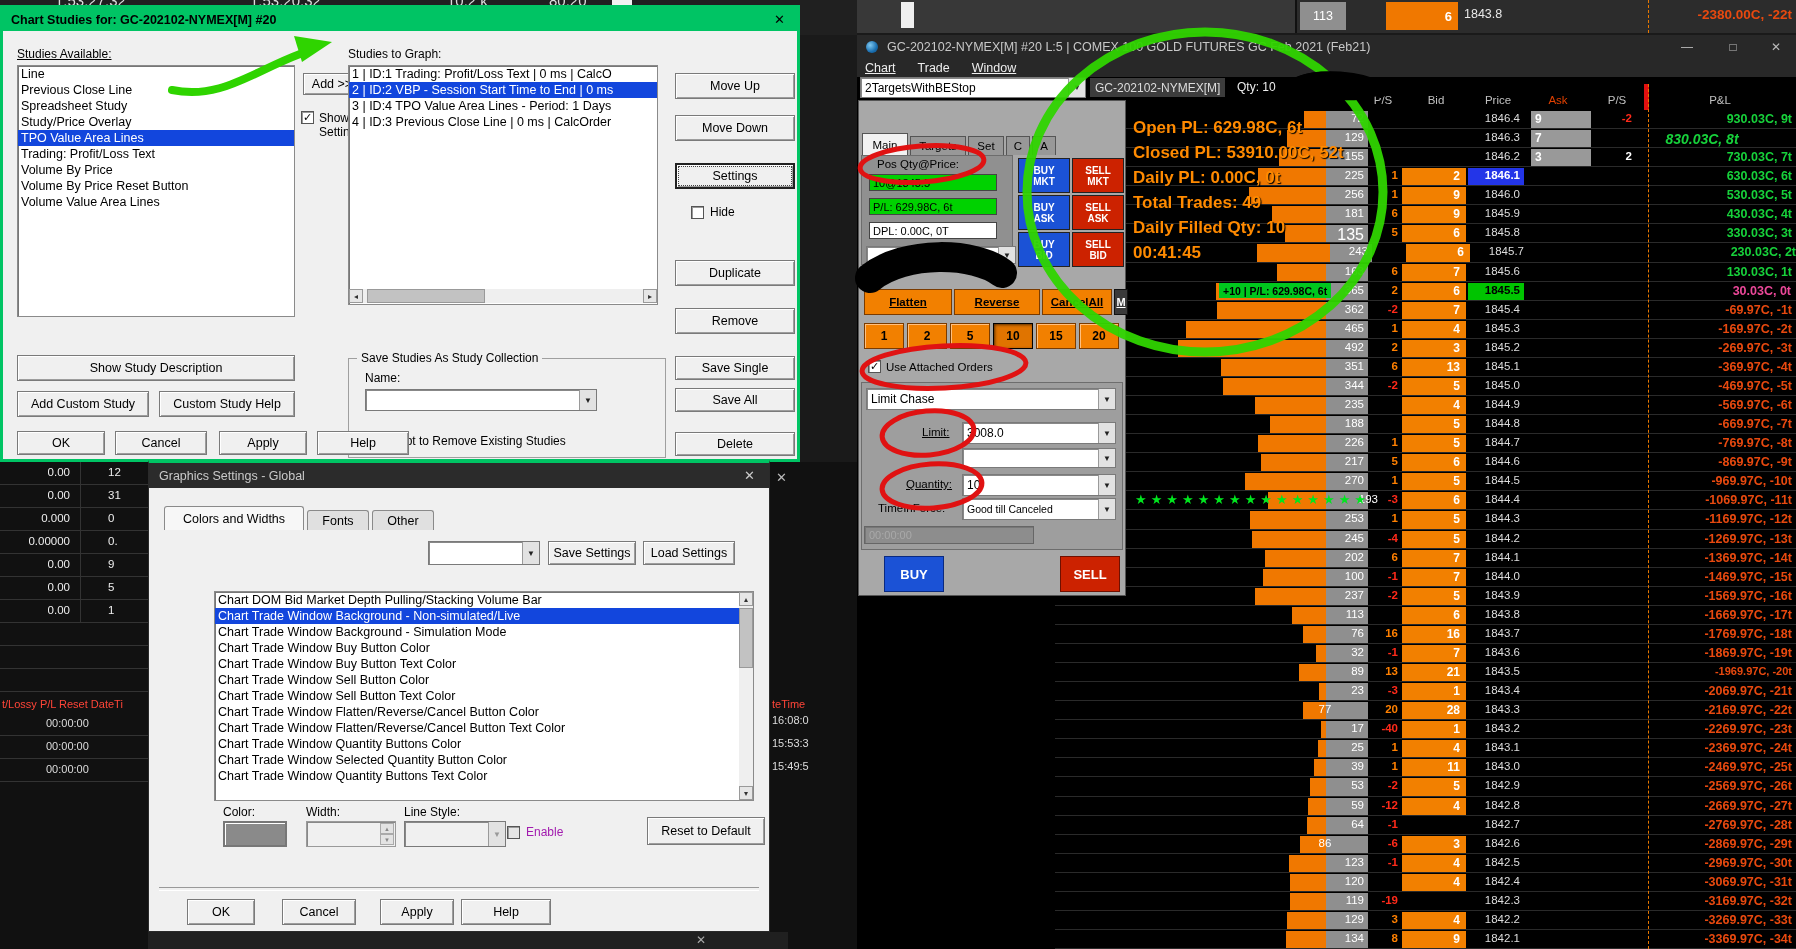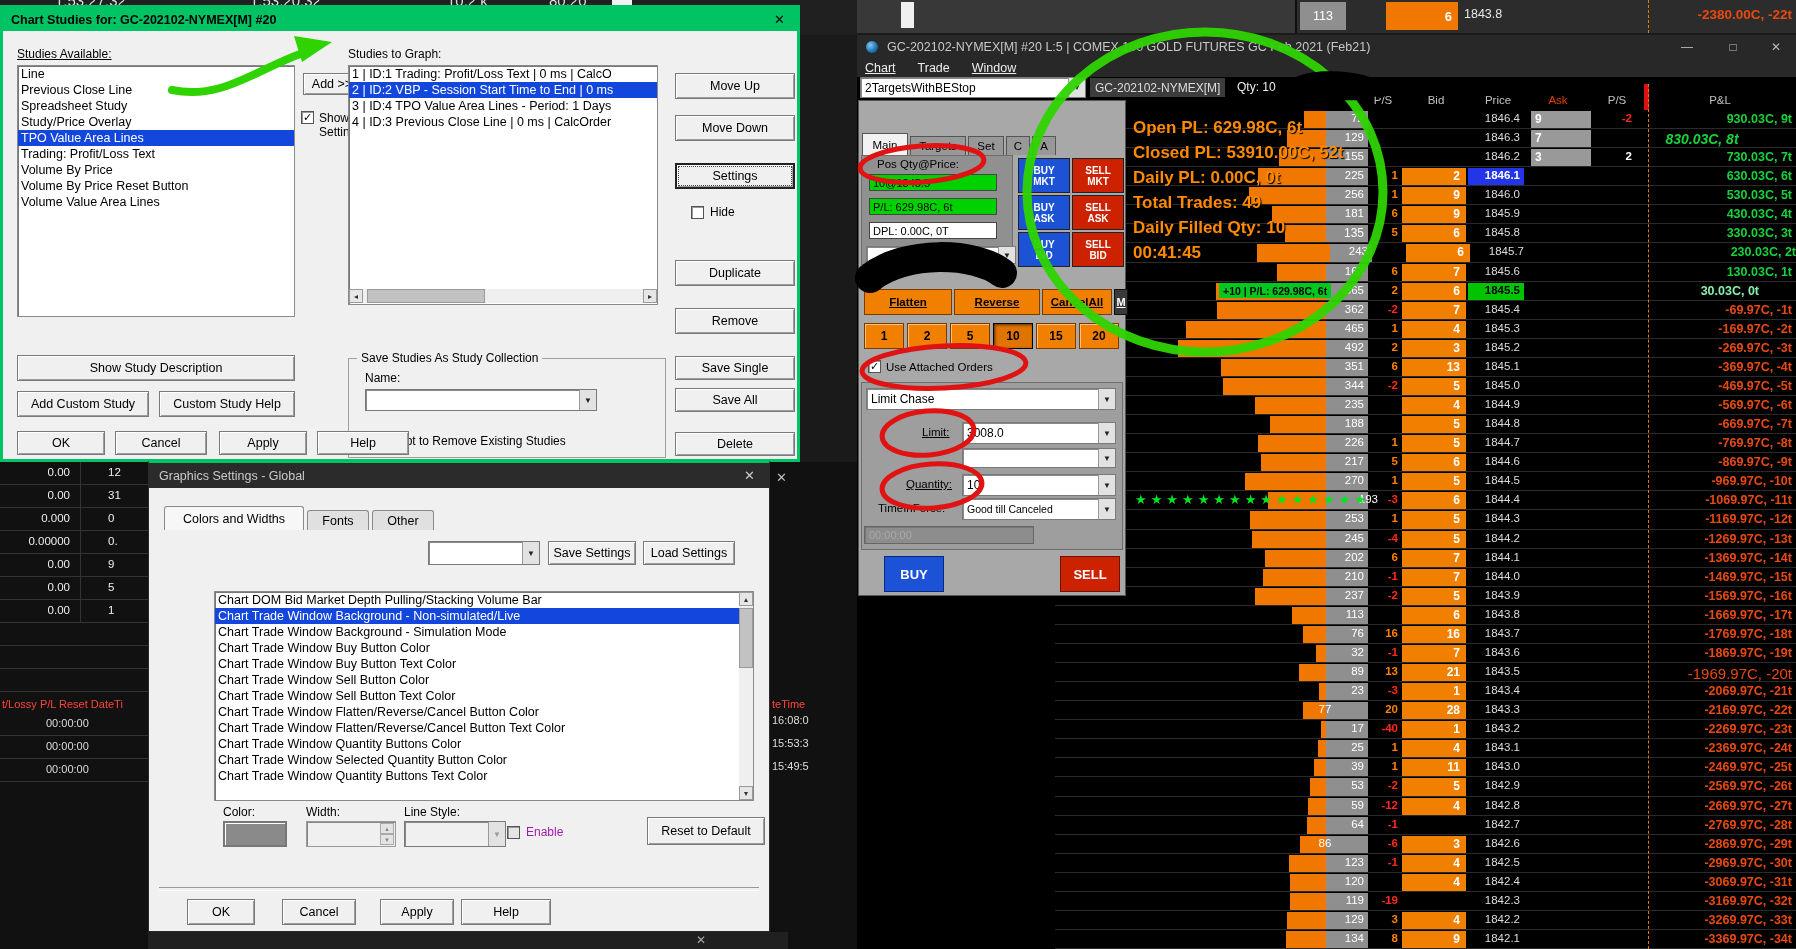--- a/index.html
+++ b/index.html
@@ -148,21 +148,21 @@
         <div style="position: absolute; left: 231px; top: 2px; width: 78px; text-align: right; color: rgb(255, 255, 255); font-size: 11.5px;">181</div>
         <div style="position: absolute; left: 301px; top: 2px; width: 42px; text-align: right; font-weight: bold; font-size: 11.5px; color: rgb(255, 128, 0);">6</div>
         <div style="position: absolute; left: 347px; top: 1px; width: 64px; height: 17.07px; background: rgb(242, 128, 0);"></div>
         <div style="position: absolute; left: 347px; top: 2px; width: 58px; text-align: right; color: rgb(255, 255, 255); font-weight: bold; font-size: 12px;">9</div>
         <div style="position: absolute; left: 417px; top: 2px; width: 48px; text-align: right; color: rgb(221, 221, 221); font-size: 11.5px;">1845.9</div>
         <div style="position: absolute; left: 557px; top: 2px; width: 180px; text-align: right; font-weight: bold; font-size: 12.5px; color: rgb(23, 210, 59);">430.03C, 4t</div>
       </div>
       <div style="position: absolute; left: 0px; top: 114.42px; width: 741px; height: 19.07px; border-bottom: 1px solid rgb(42, 42, 42); box-sizing: border-box;">
         <div style="position: absolute; left: 230px; top: 1px; width: 41px; height: 17.07px; background: rgb(240, 120, 0);"></div>
         <div style="position: absolute; left: 271px; top: 1px; width: 42px; height: 17.07px; background: rgb(143, 143, 143);"></div>
-        <div style="position: absolute; left: 231px; top: 2px; width: 78px; text-align: right; color: rgb(255, 255, 255); font-size: 12px;">135</div>
+        <div style="position: absolute; left: 231px; top: 2px; width: 78px; text-align: right; color: rgb(255, 255, 255); font-size: 16px;">135</div>
         <div style="position: absolute; left: 301px; top: 2px; width: 42px; text-align: right; font-weight: bold; font-size: 11.5px; color: rgb(255, 128, 0);">5</div>
         <div style="position: absolute; left: 347px; top: 1px; width: 64px; height: 17.07px; background: rgb(242, 128, 0);"></div>
         <div style="position: absolute; left: 347px; top: 2px; width: 58px; text-align: right; color: rgb(255, 255, 255); font-weight: bold; font-size: 12px;">6</div>
         <div style="position: absolute; left: 417px; top: 2px; width: 48px; text-align: right; color: rgb(221, 221, 221); font-size: 11.5px;">1845.8</div>
         <div style="position: absolute; left: 557px; top: 2px; width: 180px; text-align: right; font-weight: bold; font-size: 12.5px; color: rgb(23, 210, 59);">330.03C, 3t</div>
       </div>
       <div style="position: absolute; left: 4px; top: 133.49px; width: 741px; height: 19.07px; border-bottom: 1px solid rgb(42, 42, 42); box-sizing: border-box;">
         <div style="position: absolute; left: 198px; top: 1px; width: 73px; height: 17.07px; background: rgb(240, 120, 0);"></div>
         <div style="position: absolute; left: 271px; top: 1px; width: 42px; height: 17.07px; background: rgb(143, 143, 143);"></div>
         <div style="position: absolute; left: 231px; top: 2px; width: 78px; text-align: right; color: rgb(255, 255, 255); font-size: 11.5px;">243</div>
@@ -183,21 +183,21 @@
       </div>
       <div style="position: absolute; left: 0px; top: 171.63px; width: 741px; height: 19.07px; border-bottom: 1px solid rgb(42, 42, 42); box-sizing: border-box;">
         <div style="position: absolute; left: 161px; top: 1px; width: 110px; height: 17.07px; background: rgb(240, 120, 0);"></div>
         <div style="position: absolute; left: 271px; top: 1px; width: 42px; height: 17.07px; background: rgb(143, 143, 143);"></div>
         <div style="position: absolute; left: 231px; top: 2px; width: 78px; text-align: right; color: rgb(255, 255, 255); font-size: 11.5px;">365</div>
         <div style="position: absolute; left: 301px; top: 2px; width: 42px; text-align: right; font-weight: bold; font-size: 11.5px; color: rgb(255, 128, 0);">2</div>
         <div style="position: absolute; left: 347px; top: 1px; width: 64px; height: 17.07px; background: rgb(242, 128, 0);"></div>
         <div style="position: absolute; left: 347px; top: 2px; width: 58px; text-align: right; color: rgb(255, 255, 255); font-weight: bold; font-size: 12px;">6</div>
         <div style="position: absolute; left: 413px; top: 1px; width: 56px; height: 17.07px; background: rgb(0, 196, 0);"></div>
         <div style="position: absolute; left: 417px; top: 2px; width: 48px; text-align: right; color: rgb(0, 0, 0); font-weight: bold; font-size: 11.5px;">1845.5</div>
-        <div style="position: absolute; left: 524px; top: 2px; width: 180px; text-align: right; font-weight: bold; font-size: 12.5px; color: #86efac;">30.03C, 0t</div>
+        <div style="position: absolute; left: 556px; top: 2px; width: 180px; text-align: right; font-weight: bold; font-size: 12.5px; color: #ec4899;">30.03C, 0t</div>
       </div>
       <div style="position: absolute; left: 0px; top: 190.7px; width: 741px; height: 19.07px; border-bottom: 1px solid rgb(42, 42, 42); box-sizing: border-box;">
         <div style="position: absolute; left: 162px; top: 1px; width: 109px; height: 17.07px; background: rgb(240, 120, 0);"></div>
         <div style="position: absolute; left: 271px; top: 1px; width: 42px; height: 17.07px; background: rgb(143, 143, 143);"></div>
         <div style="position: absolute; left: 231px; top: 2px; width: 78px; text-align: right; color: rgb(255, 255, 255); font-size: 11.5px;">362</div>
         <div style="position: absolute; left: 301px; top: 2px; width: 42px; text-align: right; font-weight: bold; font-size: 11.5px; color: rgb(255, 42, 26);">-2</div>
         <div style="position: absolute; left: 347px; top: 1px; width: 64px; height: 17.07px; background: rgb(242, 128, 0);"></div>
         <div style="position: absolute; left: 347px; top: 2px; width: 58px; text-align: right; color: rgb(255, 255, 255); font-weight: bold; font-size: 12px;">7</div>
         <div style="position: absolute; left: 417px; top: 2px; width: 48px; text-align: right; color: rgb(221, 221, 221); font-size: 11.5px;">1845.4</div>
         <div style="position: absolute; left: 557px; top: 2px; width: 180px; text-align: right; font-weight: bold; font-size: 12.5px; color: rgb(232, 73, 15);">-69.97C, -1t</div>
@@ -326,21 +326,21 @@
         <div style="position: absolute; left: 231px; top: 2px; width: 78px; text-align: right; color: rgb(255, 255, 255); font-size: 11.5px;">202</div>
         <div style="position: absolute; left: 301px; top: 2px; width: 42px; text-align: right; font-weight: bold; font-size: 11.5px; color: rgb(255, 128, 0);">6</div>
         <div style="position: absolute; left: 347px; top: 1px; width: 64px; height: 17.07px; background: rgb(242, 128, 0);"></div>
         <div style="position: absolute; left: 347px; top: 2px; width: 58px; text-align: right; color: rgb(255, 255, 255); font-weight: bold; font-size: 12px;">7</div>
         <div style="position: absolute; left: 417px; top: 2px; width: 48px; text-align: right; color: rgb(221, 221, 221); font-size: 11.5px;">1844.1</div>
         <div style="position: absolute; left: 557px; top: 2px; width: 180px; text-align: right; font-weight: bold; font-size: 12.5px; color: rgb(232, 73, 15);">-1369.97C, -14t</div>
       </div>
       <div style="position: absolute; left: 0px; top: 457.68px; width: 741px; height: 19.07px; border-bottom: 1px solid rgb(42, 42, 42); box-sizing: border-box;">
         <div style="position: absolute; left: 208px; top: 1px; width: 63px; height: 17.07px; background: rgb(240, 120, 0);"></div>
         <div style="position: absolute; left: 271px; top: 1px; width: 42px; height: 17.07px; background: rgb(143, 143, 143);"></div>
-        <div style="position: absolute; left: 231px; top: 2px; width: 78px; text-align: right; color: rgb(255, 255, 255); font-size: 11.5px;">210</div>
+        <div style="position: absolute; left: 231px; top: 2px; width: 78px; text-align: right; color: rgb(255, 255, 255); font-size: 11.5px;">100</div>
         <div style="position: absolute; left: 301px; top: 2px; width: 42px; text-align: right; font-weight: bold; font-size: 11.5px; color: rgb(255, 42, 26);">-1</div>
         <div style="position: absolute; left: 347px; top: 1px; width: 64px; height: 17.07px; background: rgb(242, 128, 0);"></div>
         <div style="position: absolute; left: 347px; top: 2px; width: 58px; text-align: right; color: rgb(255, 255, 255); font-weight: bold; font-size: 12px;">7</div>
         <div style="position: absolute; left: 417px; top: 2px; width: 48px; text-align: right; color: rgb(221, 221, 221); font-size: 11.5px;">1844.0</div>
         <div style="position: absolute; left: 557px; top: 2px; width: 180px; text-align: right; font-weight: bold; font-size: 12.5px; color: rgb(232, 73, 15);">-1469.97C, -15t</div>
       </div>
       <div style="position: absolute; left: 0px; top: 476.75px; width: 741px; height: 19.07px; border-bottom: 1px solid rgb(42, 42, 42); box-sizing: border-box;">
         <div style="position: absolute; left: 200px; top: 1px; width: 71px; height: 17.07px; background: rgb(240, 120, 0);"></div>
         <div style="position: absolute; left: 271px; top: 1px; width: 42px; height: 17.07px; background: rgb(143, 143, 143);"></div>
         <div style="position: absolute; left: 231px; top: 2px; width: 78px; text-align: right; color: rgb(255, 255, 255); font-size: 11.5px;">237</div>
@@ -380,21 +380,21 @@
         <div style="position: absolute; left: 557px; top: 2px; width: 180px; text-align: right; font-weight: bold; font-size: 12.5px; color: rgb(232, 73, 15);">-1869.97C, -19t</div>
       </div>
       <div style="position: absolute; left: 0px; top: 553.03px; width: 741px; height: 19.07px; border-bottom: 1px solid rgb(42, 42, 42); box-sizing: border-box;">
         <div style="position: absolute; left: 244px; top: 1px; width: 27px; height: 17.07px; background: rgb(240, 120, 0);"></div>
         <div style="position: absolute; left: 271px; top: 1px; width: 42px; height: 17.07px; background: rgb(143, 143, 143);"></div>
         <div style="position: absolute; left: 231px; top: 2px; width: 78px; text-align: right; color: rgb(255, 255, 255); font-size: 11.5px;">89</div>
         <div style="position: absolute; left: 301px; top: 2px; width: 42px; text-align: right; font-weight: bold; font-size: 11.5px; color: rgb(255, 128, 0);">13</div>
         <div style="position: absolute; left: 347px; top: 1px; width: 64px; height: 17.07px; background: rgb(242, 128, 0);"></div>
         <div style="position: absolute; left: 347px; top: 2px; width: 58px; text-align: right; color: rgb(255, 255, 255); font-weight: bold; font-size: 12px;">21</div>
         <div style="position: absolute; left: 417px; top: 2px; width: 48px; text-align: right; color: rgb(221, 221, 221); font-size: 11.5px;">1843.5</div>
-        <div style="position: absolute; left: 557px; top: 2px; width: 180px; text-align: right; font-weight: normal; font-size: 15px; color: rgb(232, 73, 15);">-1969.97C, -20t</div>
+        <div style="position: absolute; left: 557px; top: 2px; width: 180px; text-align: right; font-weight: bold; font-size: 11px; color: rgb(232, 73, 15);">-1969.97C, -20t</div>
       </div>
       <div style="position: absolute; left: 0px; top: 572.1px; width: 741px; height: 19.07px; border-bottom: 1px solid rgb(42, 42, 42); box-sizing: border-box;">
         <div style="position: absolute; left: 264px; top: 1px; width: 7px; height: 17.07px; background: rgb(240, 120, 0);"></div>
         <div style="position: absolute; left: 271px; top: 1px; width: 42px; height: 17.07px; background: rgb(143, 143, 143);"></div>
         <div style="position: absolute; left: 231px; top: 2px; width: 78px; text-align: right; color: rgb(255, 255, 255); font-size: 11.5px;">23</div>
         <div style="position: absolute; left: 301px; top: 2px; width: 42px; text-align: right; font-weight: bold; font-size: 11.5px; color: rgb(255, 42, 26);">-3</div>
         <div style="position: absolute; left: 347px; top: 1px; width: 64px; height: 17.07px; background: rgb(242, 128, 0);"></div>
         <div style="position: absolute; left: 347px; top: 2px; width: 58px; text-align: right; color: rgb(255, 255, 255); font-weight: bold; font-size: 12px;">1</div>
         <div style="position: absolute; left: 417px; top: 2px; width: 48px; text-align: right; color: rgb(221, 221, 221); font-size: 11.5px;">1843.4</div>
         <div style="position: absolute; left: 557px; top: 2px; width: 180px; text-align: right; font-weight: bold; font-size: 12.5px; color: rgb(232, 73, 15);">-2069.97C, -21t</div>

